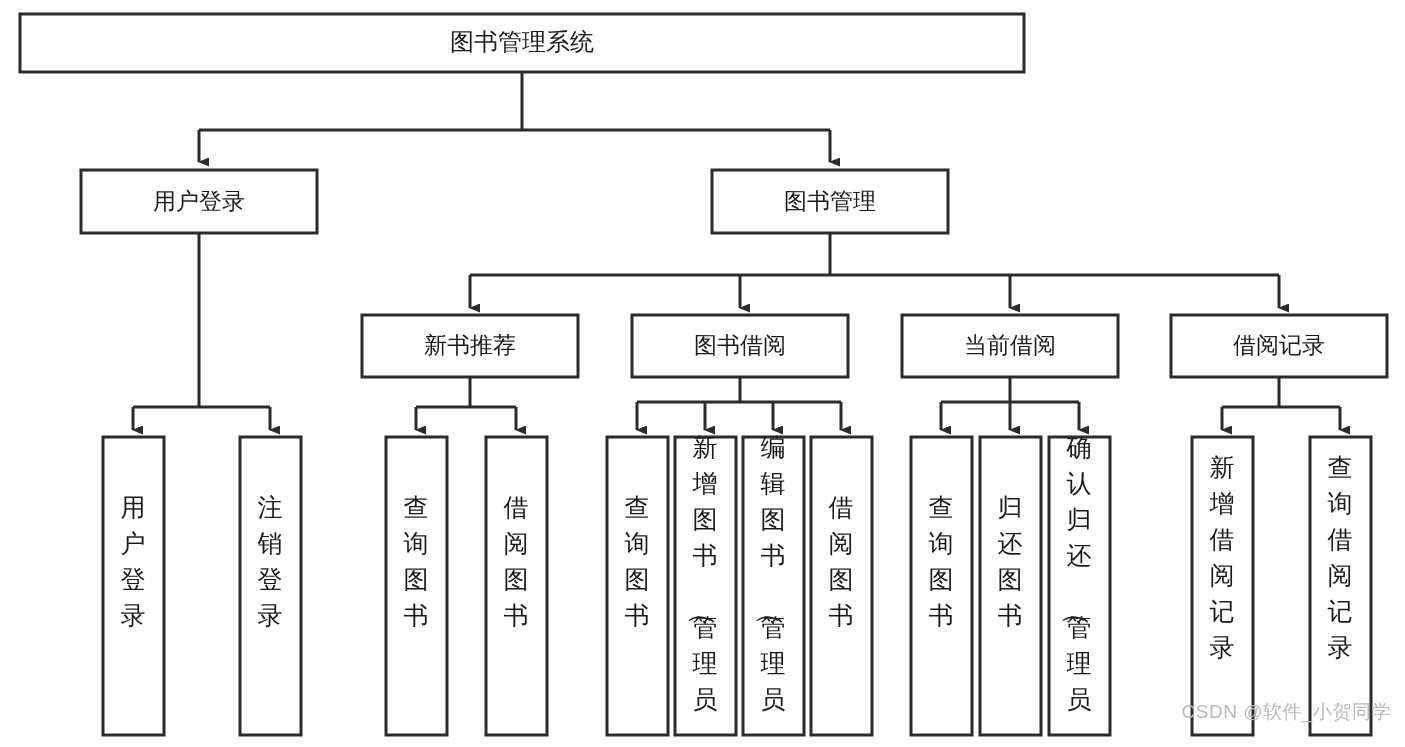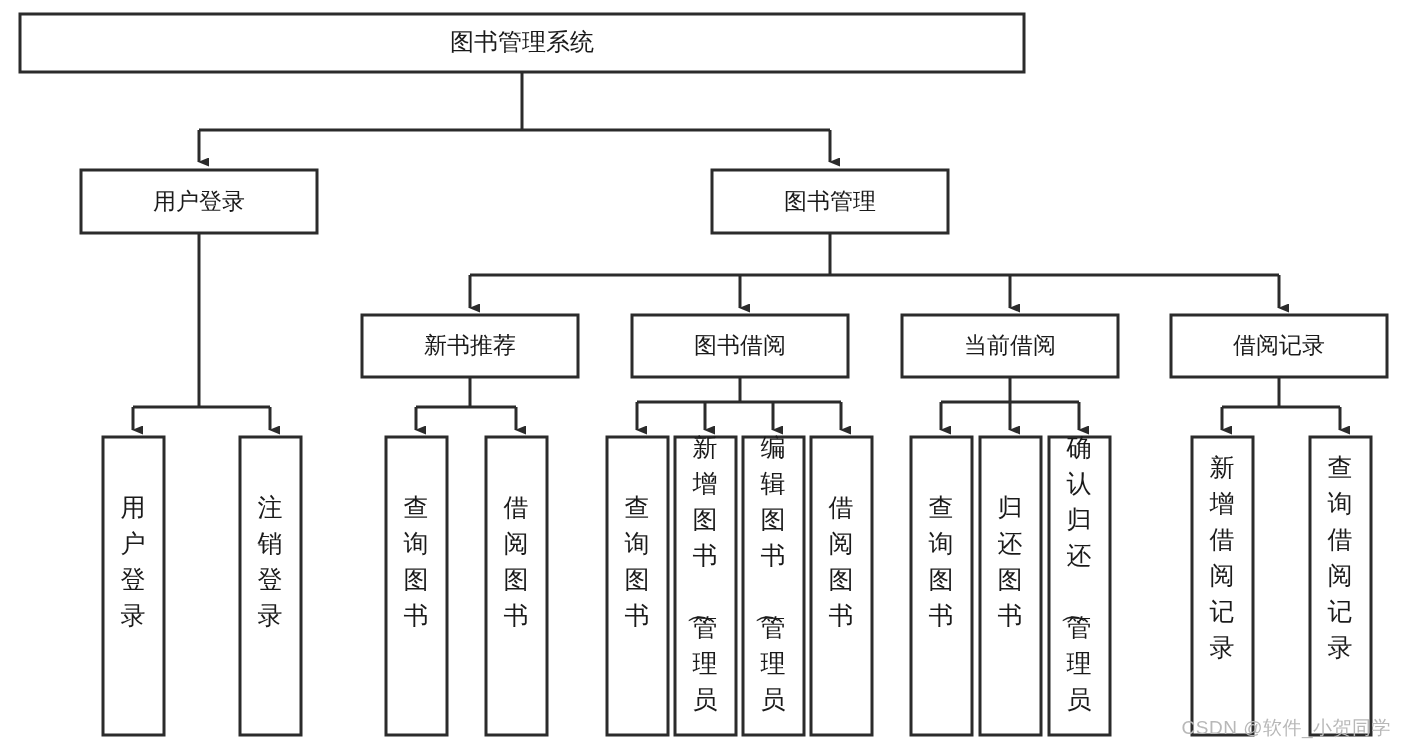--- a/index.html
+++ b/index.html
@@ -41,21 +41,21 @@
     text-anchor: middle;
   }
   .edge {
     stroke: #2b2b2b;
     stroke-width: 3;
     fill: none;
   }
   .watermark {
     position: absolute;
     right: 14px;
-    bottom: 6px;
+    bottom: 22px;
     font-family: "Liberation Sans", "DejaVu Sans", sans-serif;
     font-size: 19px;
     color: #b8b8b8;
     letter-spacing: 0.5px;
     white-space: nowrap;
     pointer-events: none;
     text-align: center;
   }
 </style>
 </head>

